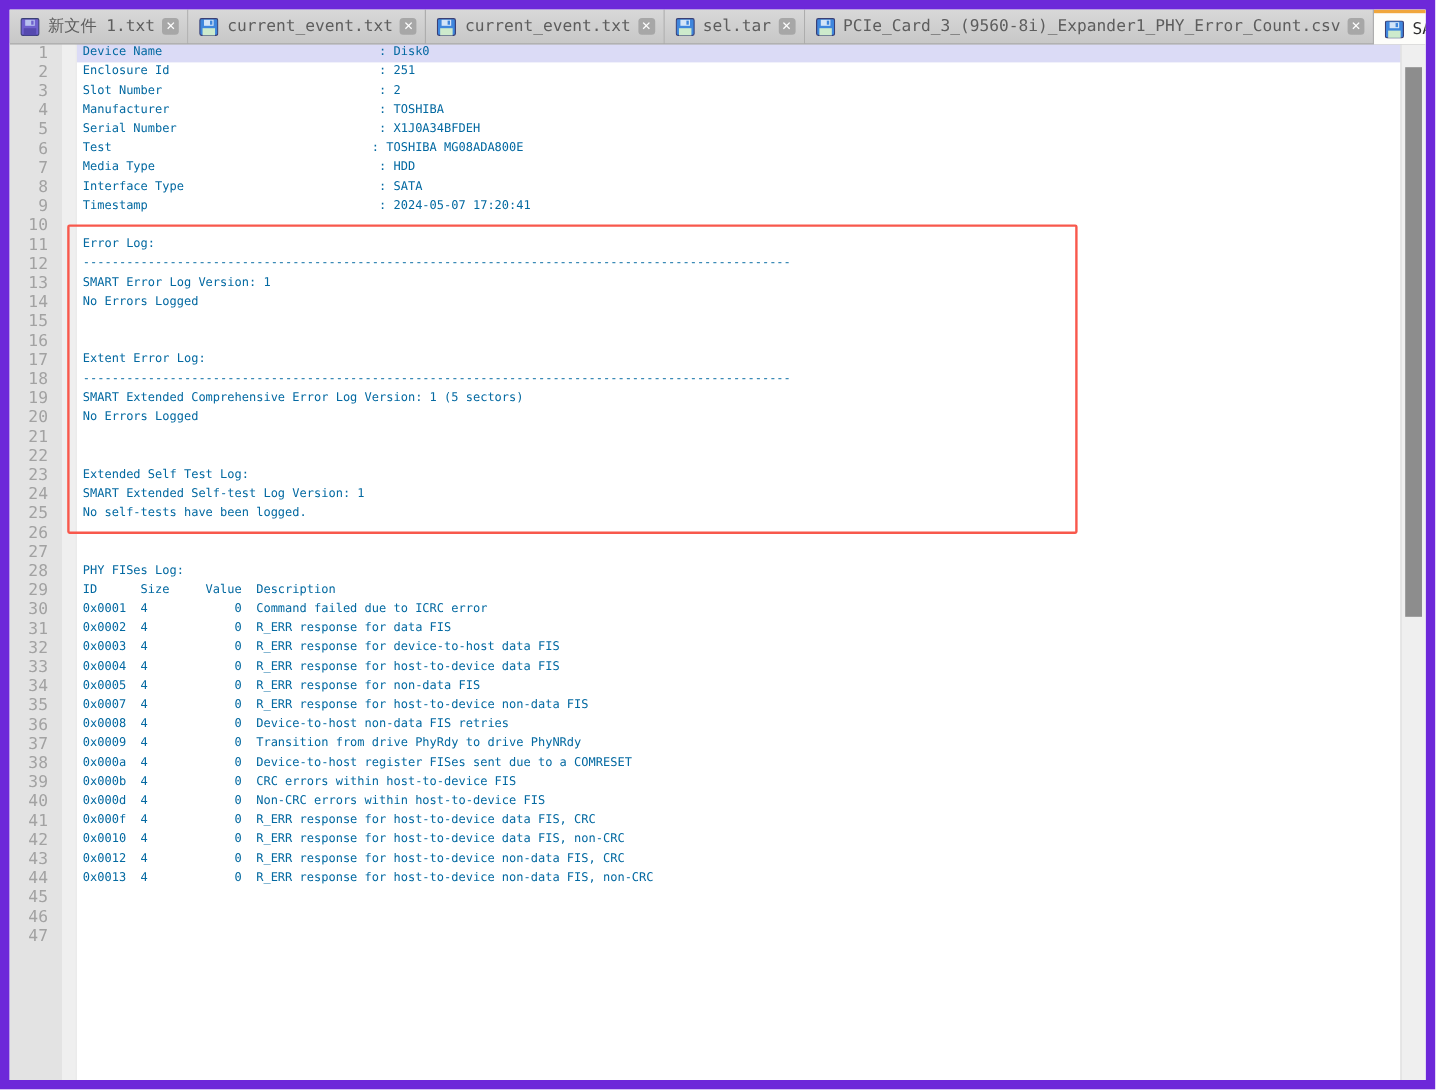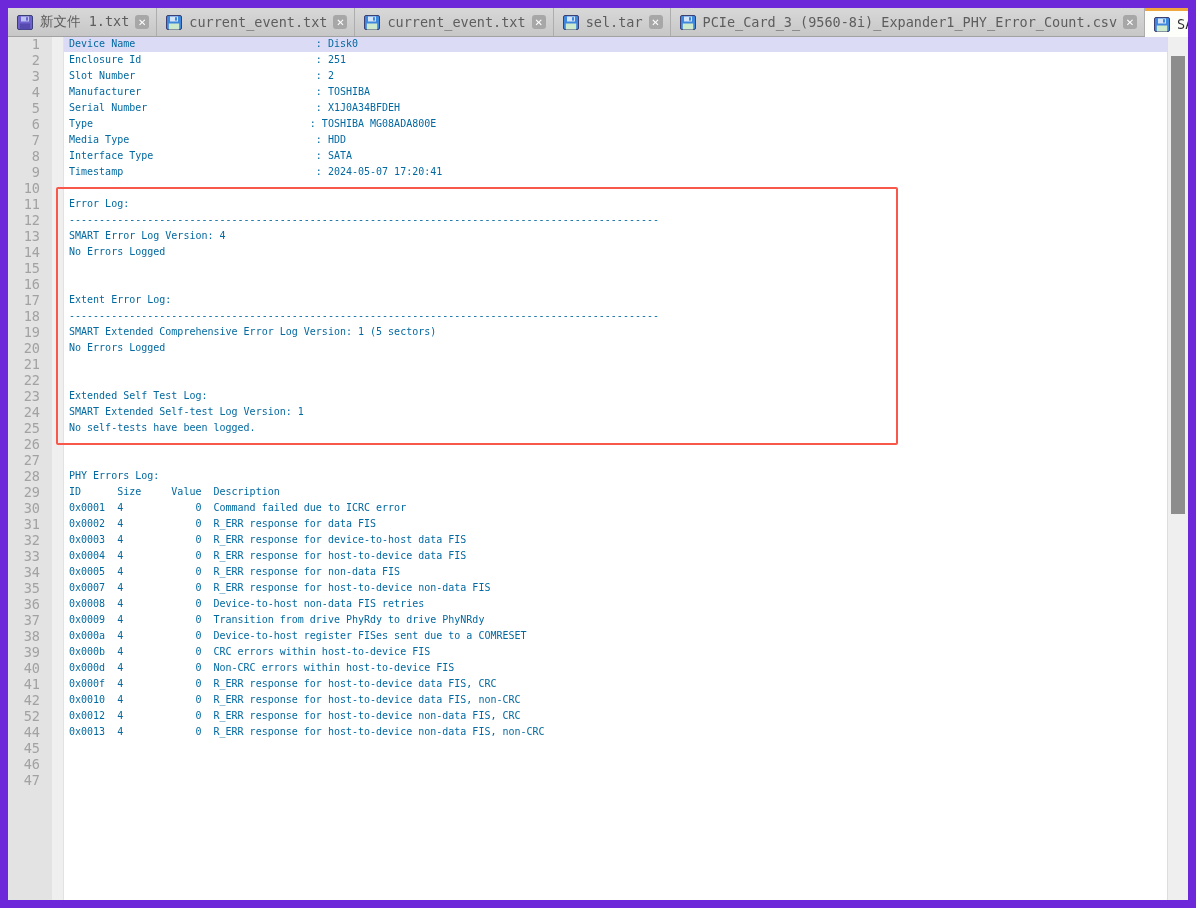--- a/index.html
+++ b/index.html
@@ -198,55 +198,55 @@
         <div class="line-number">33</div>
         <div class="line-number">34</div>
         <div class="line-number">35</div>
         <div class="line-number">36</div>
         <div class="line-number">37</div>
         <div class="line-number">38</div>
         <div class="line-number">39</div>
         <div class="line-number">40</div>
         <div class="line-number">41</div>
         <div class="line-number">42</div>
-        <div class="line-number">52</div>
+        <div class="line-number">43</div>
         <div class="line-number">44</div>
         <div class="line-number">45</div>
         <div class="line-number">46</div>
         <div class="line-number">47</div>
       </div>
     <div id="code">
         <div class="code-line current">Device Name                              : Disk0</div>
         <div class="code-line">Enclosure Id                             : 251</div>
         <div class="code-line">Slot Number                              : 2</div>
         <div class="code-line">Manufacturer                             : TOSHIBA</div>
         <div class="code-line">Serial Number                            : X1J0A34BFDEH</div>
-        <div class="code-line">Type                                    : TOSHIBA MG08ADA800E</div>
+        <div class="code-line">Test                                    : TOSHIBA MG08ADA800E</div>
         <div class="code-line">Media Type                               : HDD</div>
         <div class="code-line">Interface Type                           : SATA</div>
         <div class="code-line">Timestamp                                : 2024-05-07 17:20:41</div>
         <div class="code-line"></div>
         <div class="code-line">Error Log:</div>
         <div class="code-line">--------------------------------------------------------------------------------------------------</div>
-        <div class="code-line">SMART Error Log Version: 4</div>
+        <div class="code-line">SMART Error Log Version: 1</div>
         <div class="code-line">No Errors Logged</div>
         <div class="code-line"></div>
         <div class="code-line"></div>
         <div class="code-line">Extent Error Log:</div>
         <div class="code-line">--------------------------------------------------------------------------------------------------</div>
         <div class="code-line">SMART Extended Comprehensive Error Log Version: 1 (5 sectors)</div>
         <div class="code-line">No Errors Logged</div>
         <div class="code-line"></div>
         <div class="code-line"></div>
         <div class="code-line">Extended Self Test Log:</div>
         <div class="code-line">SMART Extended Self-test Log Version: 1</div>
         <div class="code-line">No self-tests have been logged.</div>
         <div class="code-line"></div>
         <div class="code-line"></div>
-        <div class="code-line">PHY Errors Log:</div>
+        <div class="code-line">PHY FISes Log:</div>
         <div class="code-line">ID      Size     Value  Description</div>
         <div class="code-line">0x0001  4            0  Command failed due to ICRC error</div>
         <div class="code-line">0x0002  4            0  R_ERR response for data FIS</div>
         <div class="code-line">0x0003  4            0  R_ERR response for device-to-host data FIS</div>
         <div class="code-line">0x0004  4            0  R_ERR response for host-to-device data FIS</div>
         <div class="code-line">0x0005  4            0  R_ERR response for non-data FIS</div>
         <div class="code-line">0x0007  4            0  R_ERR response for host-to-device non-data FIS</div>
         <div class="code-line">0x0008  4            0  Device-to-host non-data FIS retries</div>
         <div class="code-line">0x0009  4            0  Transition from drive PhyRdy to drive PhyNRdy</div>
         <div class="code-line">0x000a  4            0  Device-to-host register FISes sent due to a COMRESET</div>

